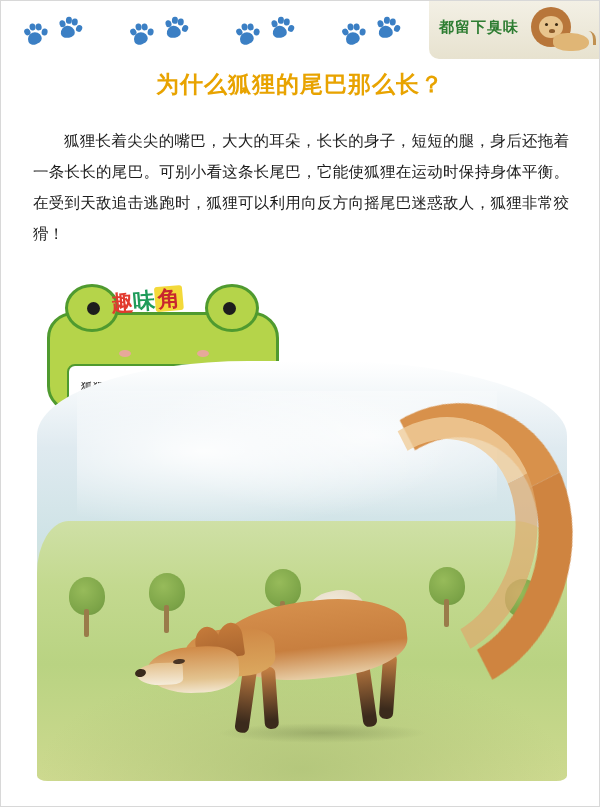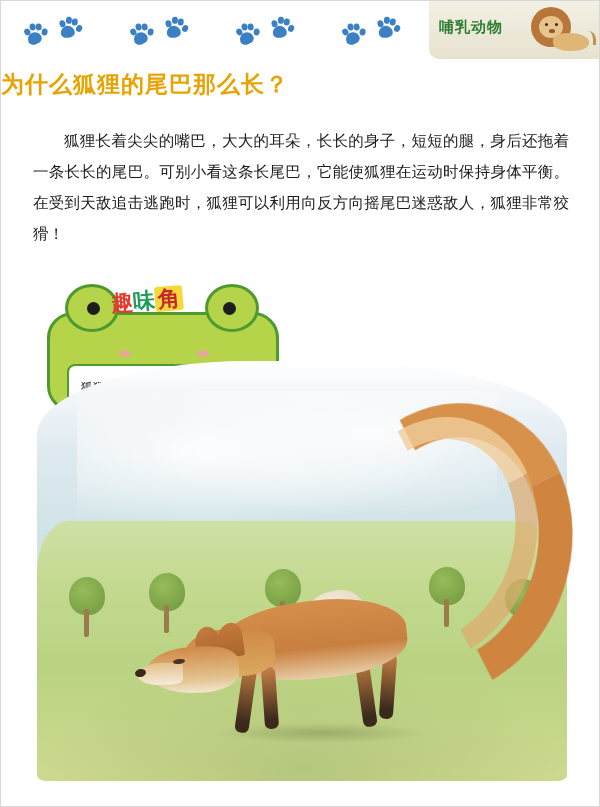--- a/index.html
+++ b/index.html
@@ -134,21 +134,21 @@
     position: absolute;
     left: 56px; top: 26px;
     width: 10px; height: 14px;
     border-right: 3px solid #c09050;
     border-radius: 0 60% 0 0;
   }
 
   
   .title {
     margin: 6px 0 0 0;
-    text-align: left;
+    text-align: center;
     font-size: 23px;
     font-weight: bold;
     color: #e8a300;
     letter-spacing: 1px;
     font-family: "DejaVu Sans", "Liberation Sans", sans-serif;
   }
 
   
   .body-text {
     margin: 26px 30px 0 32px;
@@ -482,21 +482,21 @@
       <div class="paw" style="left:352px; top:0px; transform:rotate(6deg);">
         <span class="toe t1"></span>
           <span class="toe t2"></span>
           <span class="toe t3"></span>
           <span class="toe t4"></span>
           <span class="pad"></span>
       </div>
     </div>
 
     <div class="category-tag">
-      <span class="category-label">哺乳动物</span>
+      <span class="category-label">都留下臭味</span>
       <span class="lion">
         <span class="mane"></span>
         <span class="face"></span>
         <span class="eye l"></span>
         <span class="eye r"></span>
         <span class="nose"></span>
         <span class="body"></span>
         <span class="tail"></span>
       </span>
     </div>

